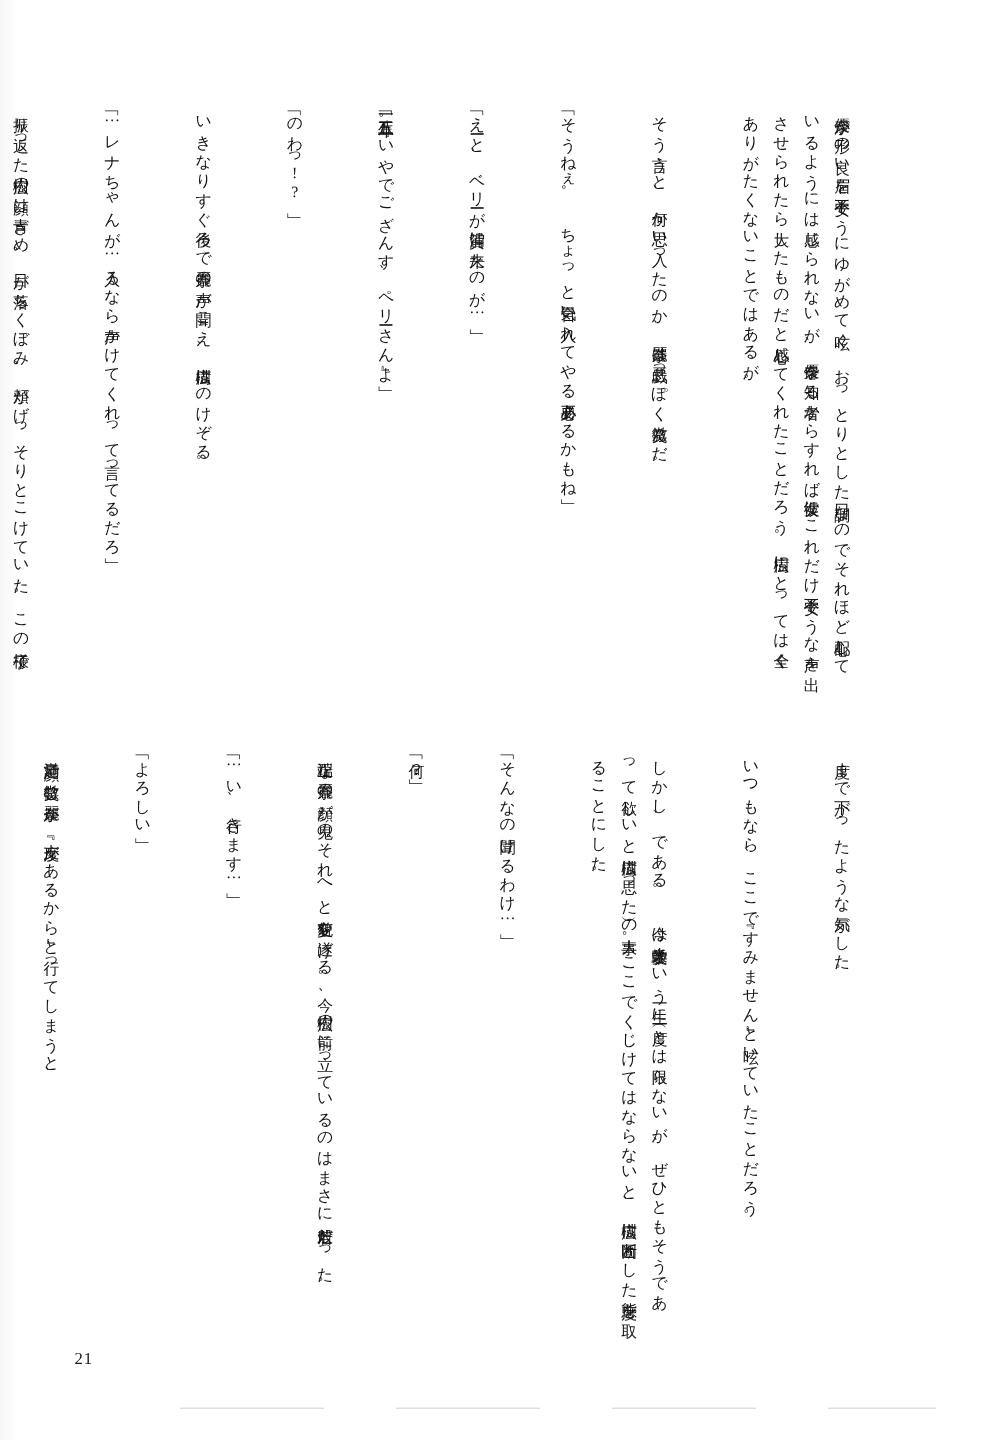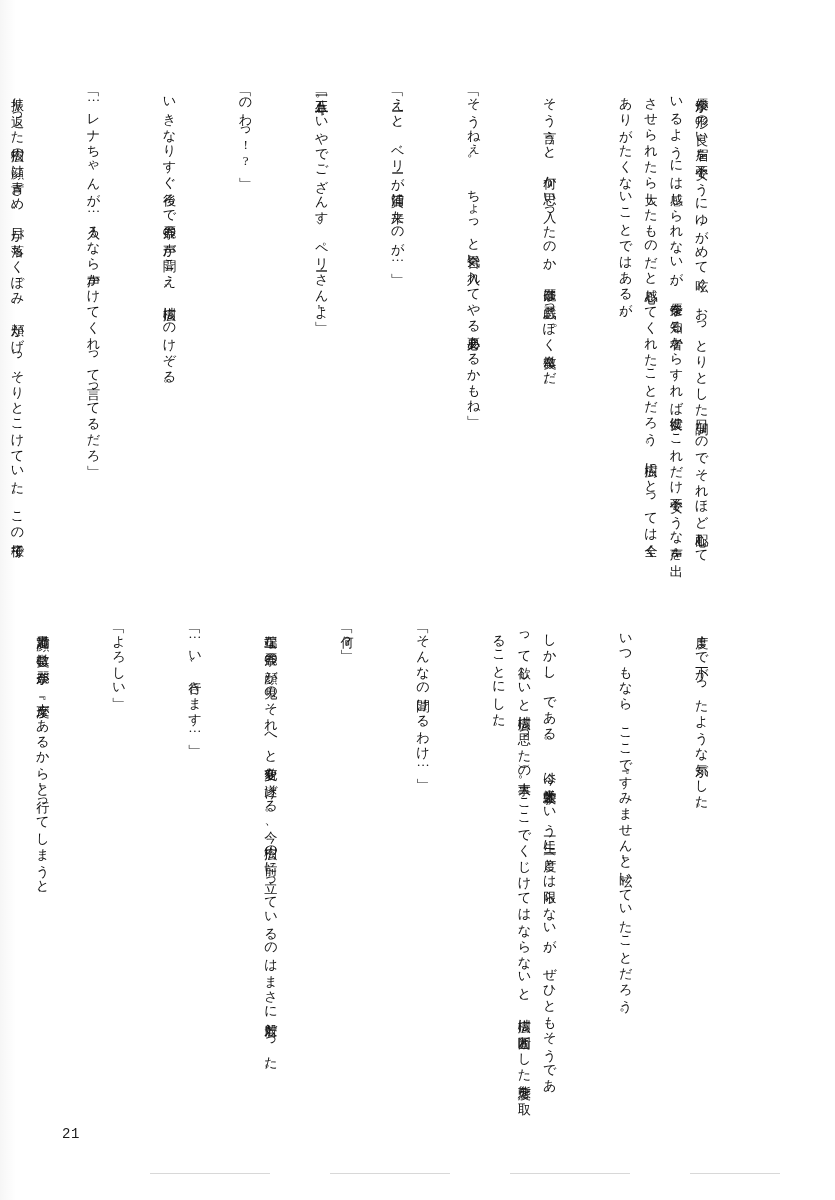--- a/index.html
+++ b/index.html
@@ -50,21 +50,21 @@
   }
 
   
   .folio {
     position: absolute;
     left: 62px;
     bottom: 58px;
     font-size: 14px;
     letter-spacing: 0.05em;
     color: #1a1a1a;
-    font-family: Liberation Mono, monospace;
+    font-family: Liberation Serif, serif;
     text-align: right;
   }
 
   
   .trim {
     position: absolute;
     bottom: 26px;
     height: 1px;
     background: #d8d8d8;
   }

